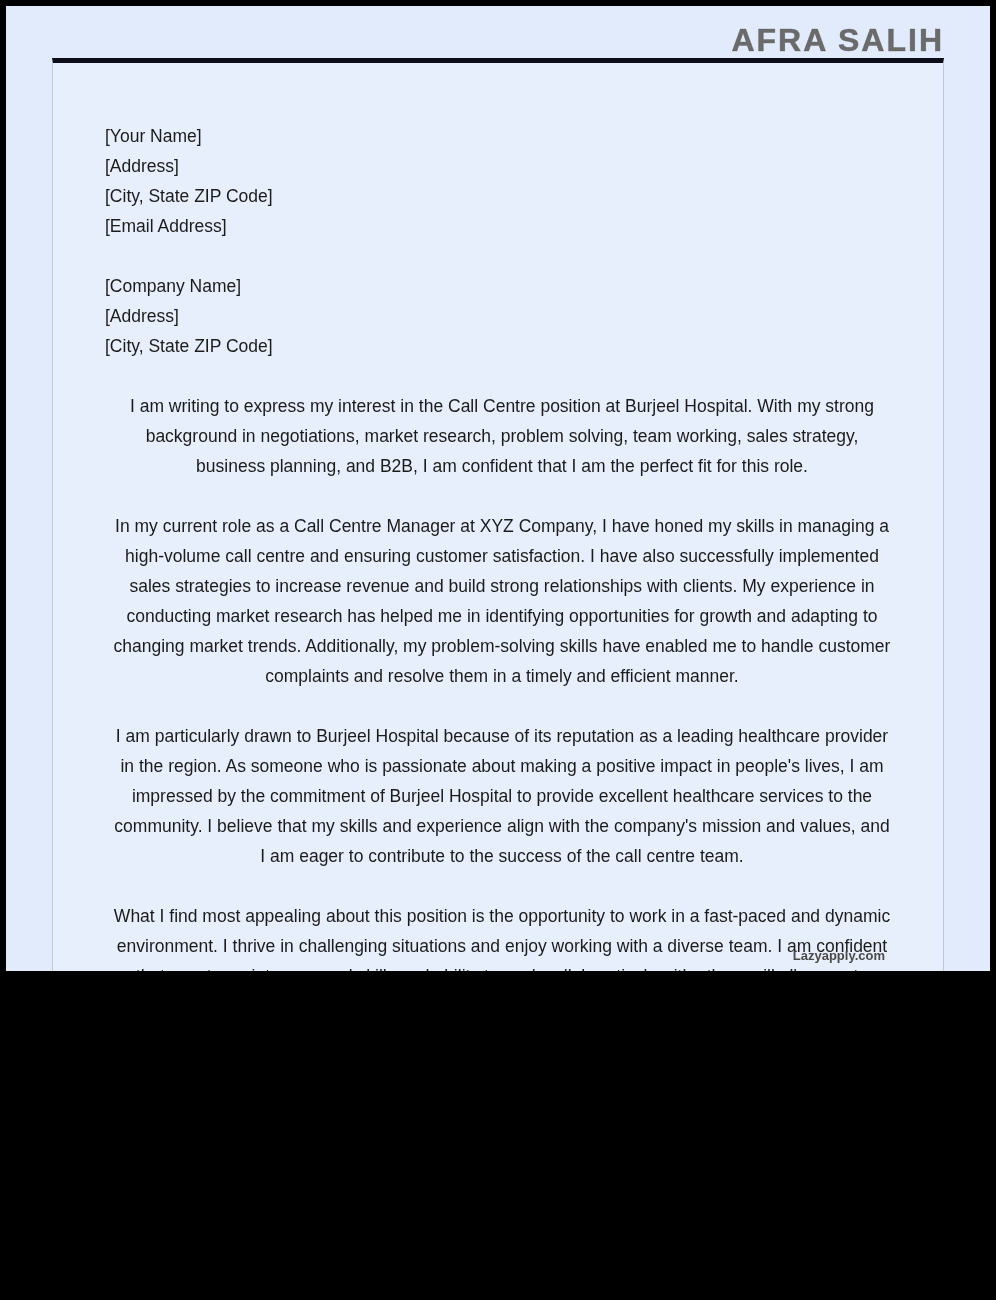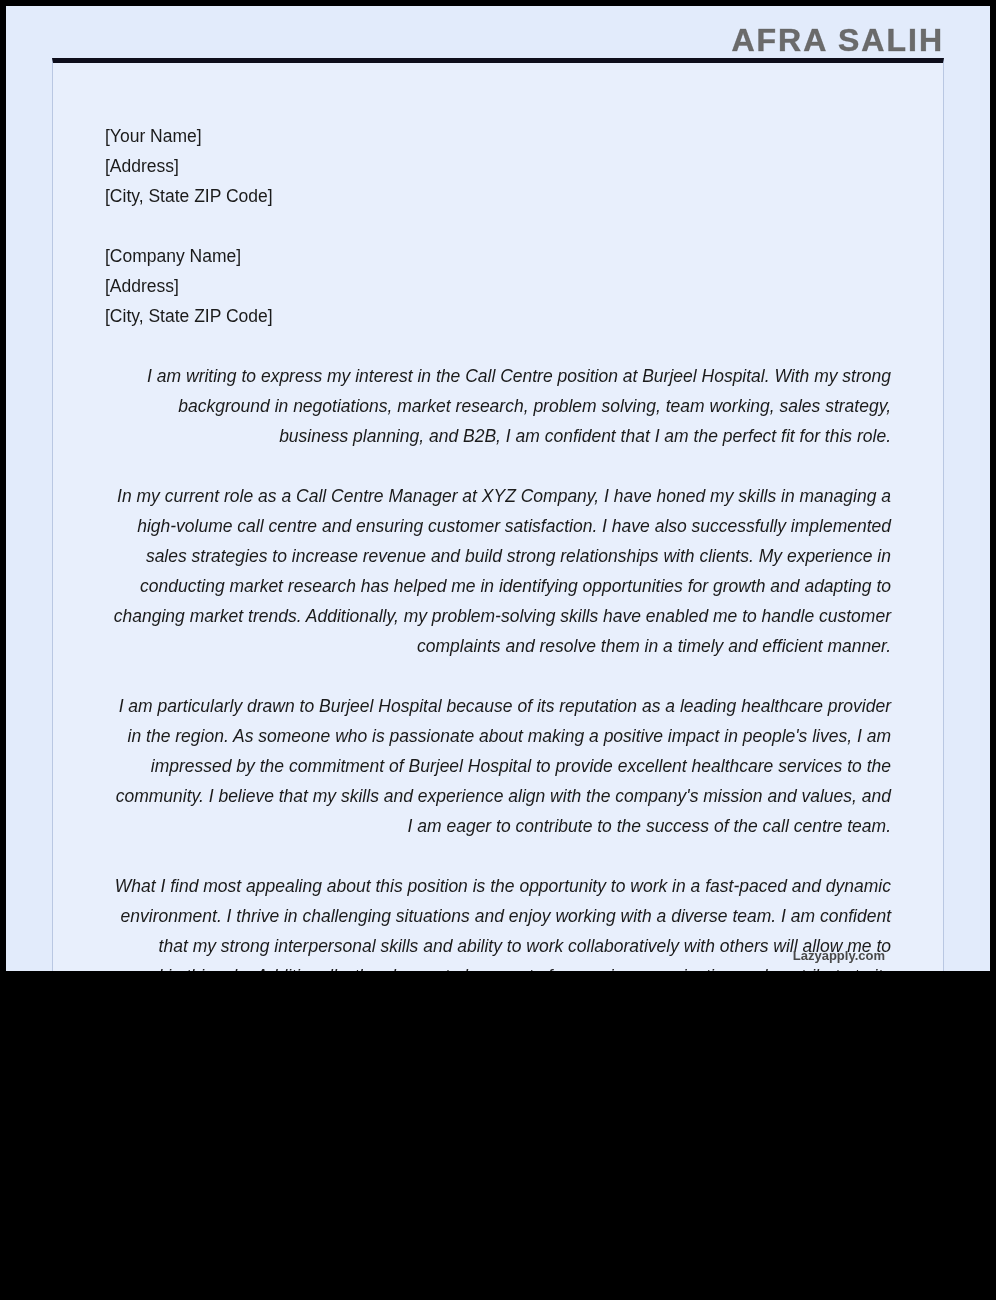--- a/index.html
+++ b/index.html
@@ -57,22 +57,21 @@
     font-family: "Liberation Sans", sans-serif;
   }
   .block {
     margin: 12px 0 30px 0;
   }
   .line {
     white-space: pre;
   }
   .para {
     margin: 0 0 30px 8px;
-    text-align: right;
-    font-style: italic;
+    text-align: center;
   }
   .watermark {
     position: absolute;
     right: 58px;
     bottom: 8px;
     font-size: 13px;
     color: #4a4a4a;
     font-family: "Liberation Sans", sans-serif;
     font-weight: bold;
   }
@@ -86,20 +85,21 @@
     <div class="header-name">AFRA SALIH</div>
   </div>
 
   <div class="letter">
     <div class="letter-inner">
 
       <div class="block">
         <div class="line">[Your Name]</div>
         <div class="line">[Address]</div>
         <div class="line">[City, State ZIP Code]</div>
+        <div class="line">[Email Address]</div>
       </div>
 
       <div class="block">
         <div class="line">[Company Name]</div>
         <div class="line">[Address]</div>
         <div class="line">[City, State ZIP Code]</div>
       </div>
 
 
       <p class="para">I am writing to express my interest in the Call Centre position at Burjeel Hospital. With my strong background in negotiations, market research, problem solving, team working, sales strategy, business planning, and B2B, I am confident that I am the perfect fit for this role.</p>

